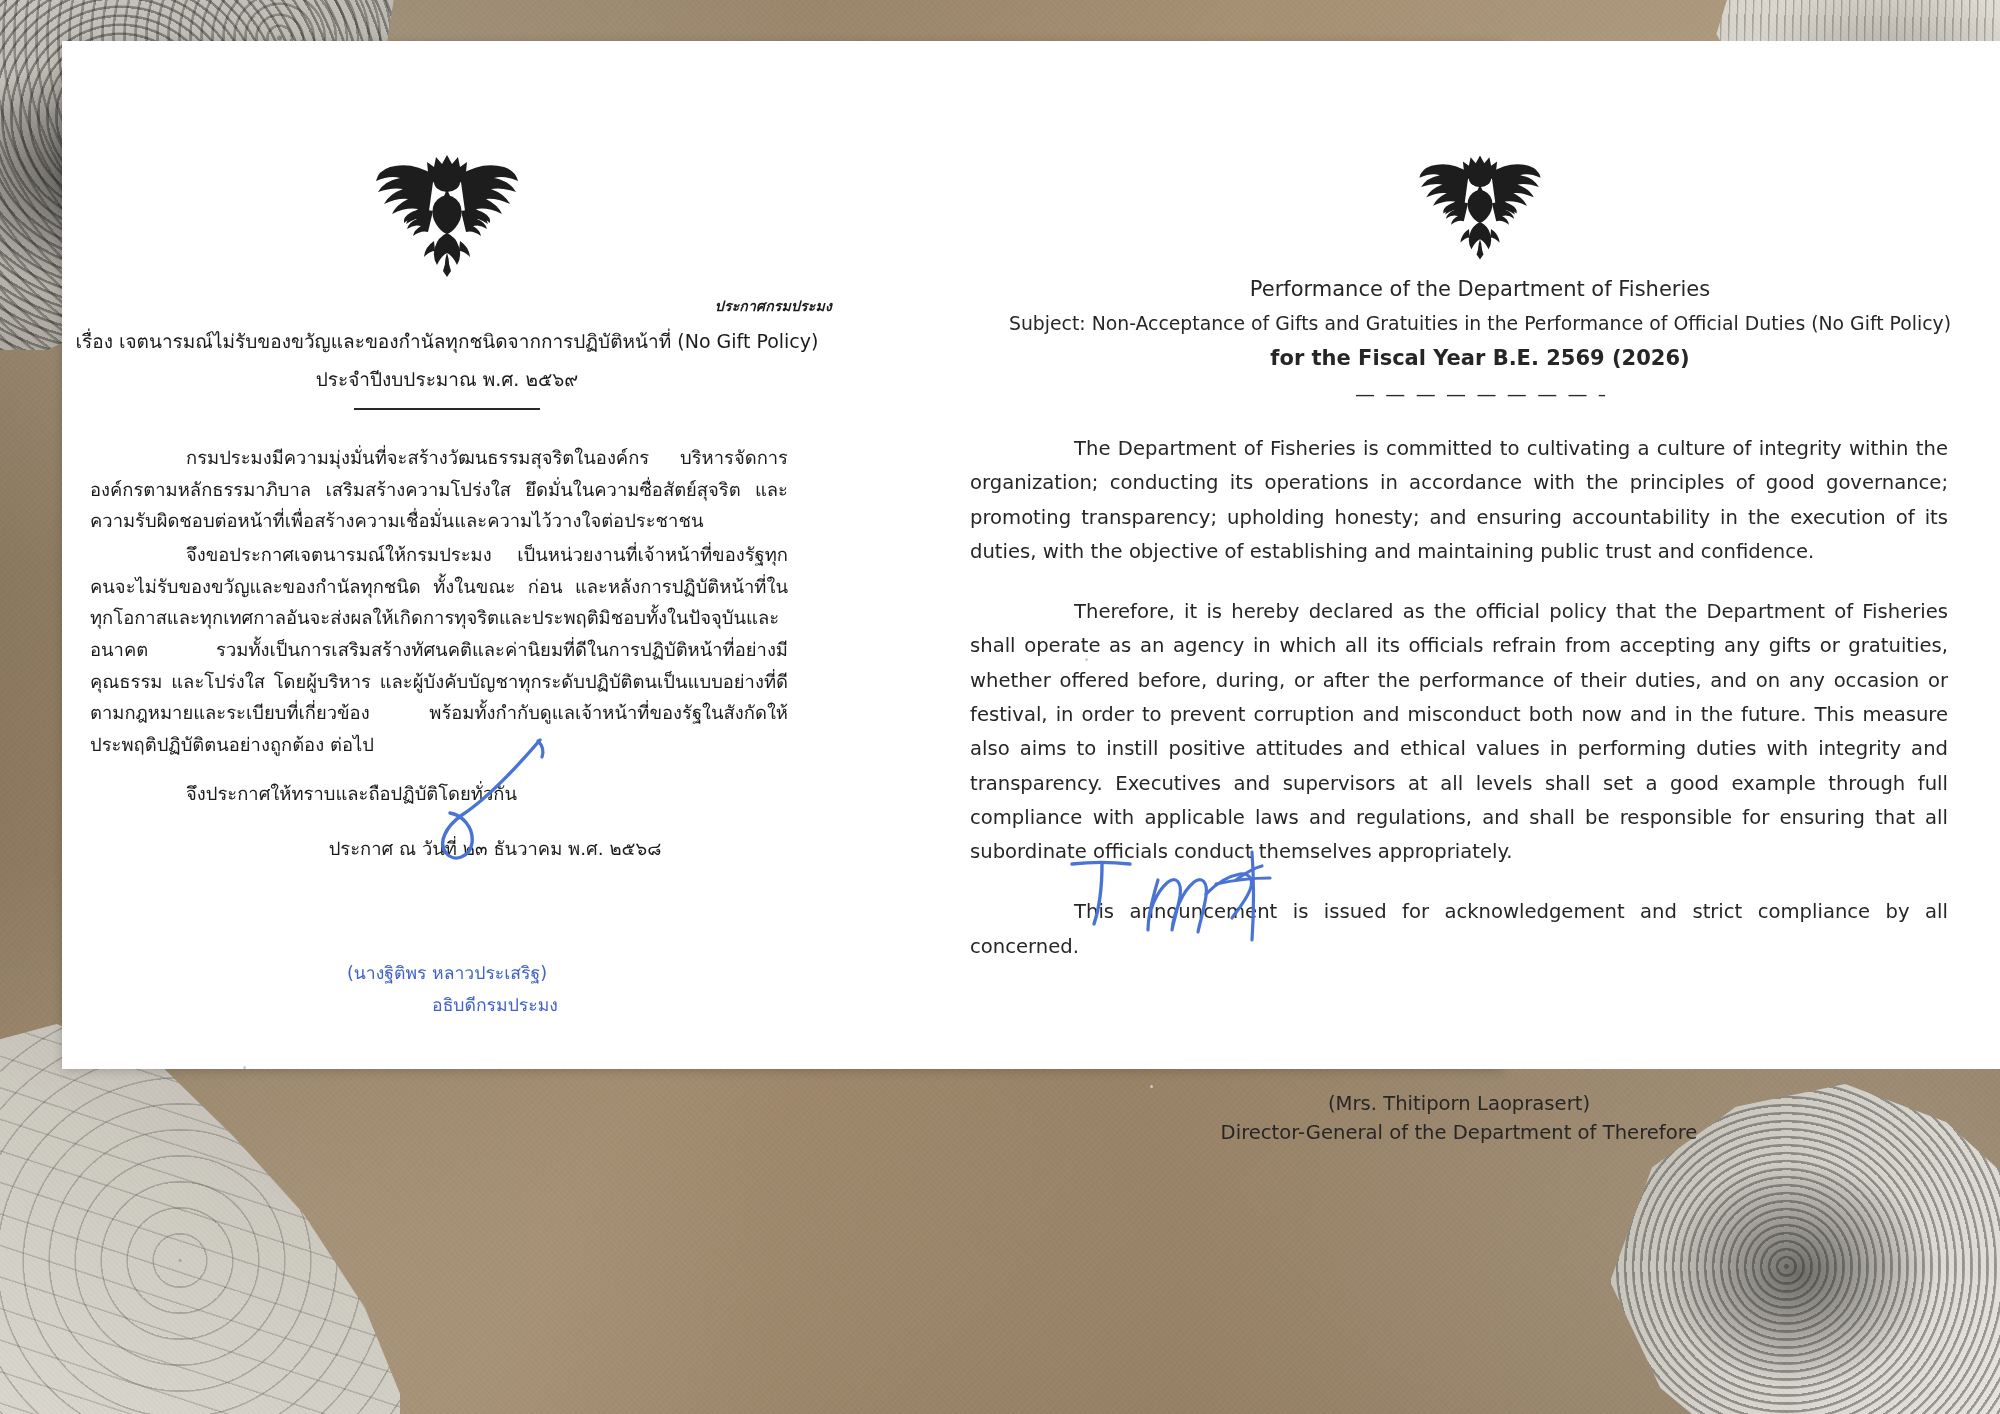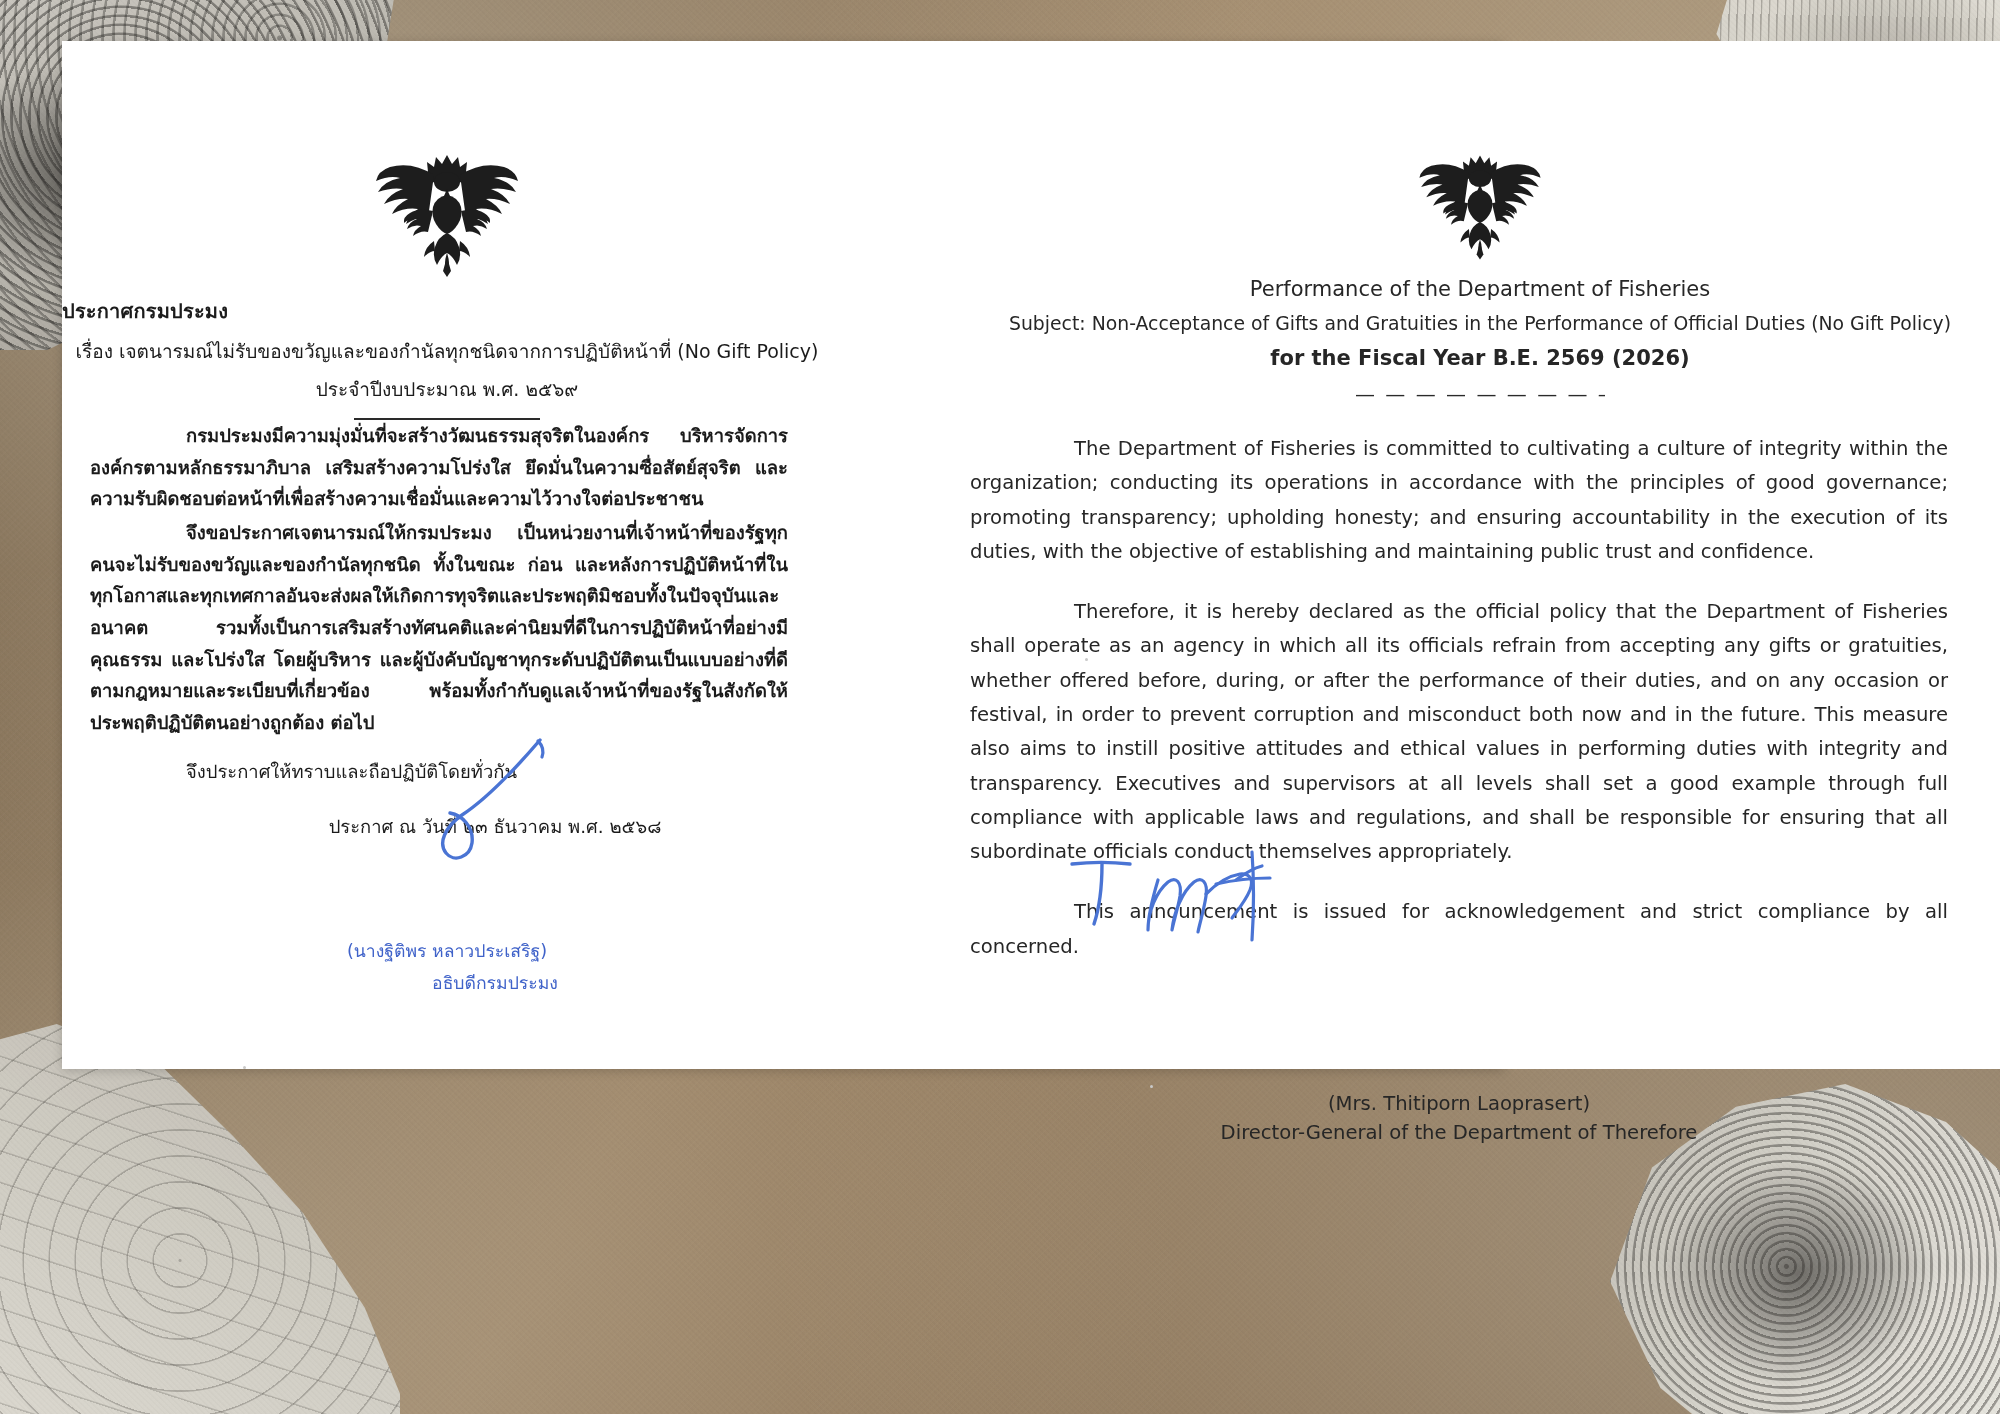--- a/index.html
+++ b/index.html
@@ -89,37 +89,36 @@
   .emblem svg{display:block;}
 
   
   .th-col{
     position:absolute;left:62px;top:41px;width:770px;height:1028px;
     padding:0;box-sizing:border-box;
     color:#1b1b1b;
   }
   .th-emblem{margin-top:108px;}
   .th-title{
-    text-align:left;font-size:20px;font-weight:700;margin-top:18px;letter-spacing:.2px;
+    text-align:right;font-size:14px;font-weight:700;margin-top:18px;letter-spacing:.2px;font-style:italic;
   }
   .th-subject{
     text-align:center;font-size:19px;margin-top:9px;
   }
   .th-fiscal{
     text-align:center;font-size:19px;margin-top:8px;
   }
   .rule-th{
     width:186px;height:0;border-top:2px solid #2a2a2a;
     margin:14px auto 0 auto;
   }
   .th-body{
-    padding:0 44px 0 28px;
+    margin-top:32px;padding:0 44px 0 28px;
     font-size:18.4px;line-height:1.72;text-align:justify;
     text-justify:inter-word;
-    font-weight:bold;
   }
   .th-body p{margin:0 0 2px 0;text-indent:96px;}
   .th-closing{
     margin-top:18px;padding-left:28px;font-size:18.4px;text-indent:96px;
   }
   .th-date{
     margin-top:26px;text-align:center;font-size:18.4px;padding-left:96px;
   }
   .th-sign-name{
     margin-top:96px;text-align:center;font-size:17.6px;color:#3f62c9;

